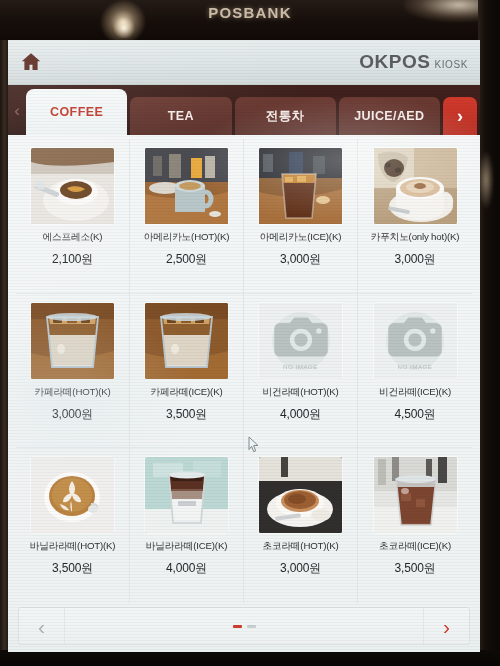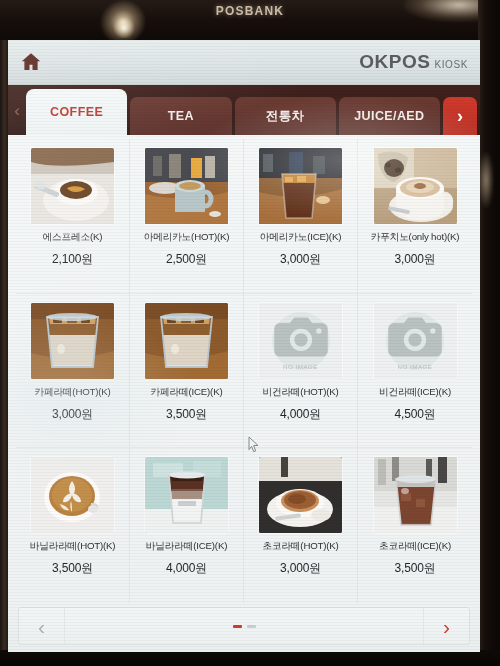--- a/index.html
+++ b/index.html
@@ -19,21 +19,21 @@
       linear-gradient(180deg, #1c1511 0%, #120c09 40%, #0a0705 100%);
     overflow: hidden;
   }
   .bezel-top {
     position: absolute; left: 0; top: 0; width: 500px; height: 40px;
     background: linear-gradient(180deg,#241b16 0%, #170f0b 50%, #100a07 100%);
   }
   .brand-posbank {
     position: absolute; top: 4px; left: 0; width: 500px;
     text-align: center;
-    font-size: 12px; font-weight: bold; letter-spacing: 1.2px;
+    font-size: 15px; font-weight: bold; letter-spacing: 1.2px;
     color: #cbbba6;
     text-shadow: 0 0 5px rgba(255,235,200,.45);
   }
   .bezel-glare-a {
     position: absolute; left: 100px; top: 0px; width: 46px; height: 44px;
     background: radial-gradient(ellipse at 50% 50%, rgba(255,236,205,.92) 0%, rgba(255,220,170,.35) 38%, rgba(255,200,150,0) 72%);
     transform: rotate(-22deg);
     filter: blur(.6px);
   }
   .bezel-glare-b {

